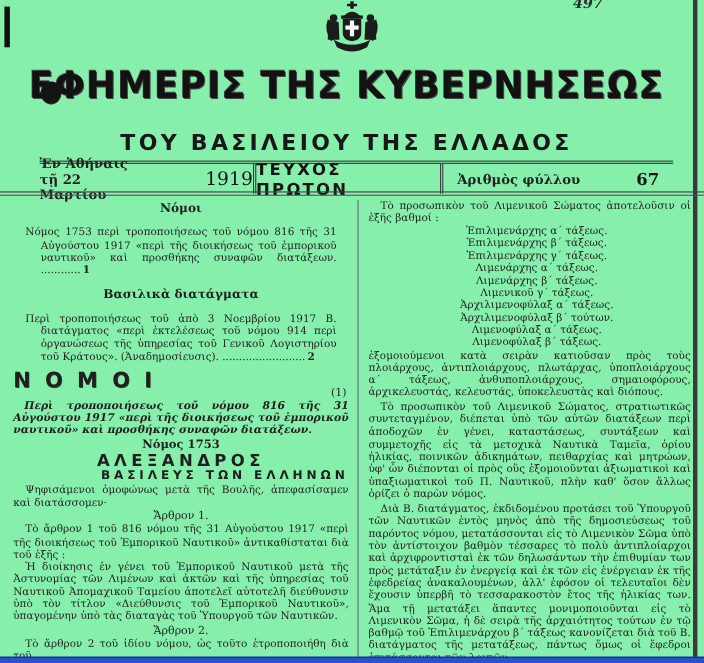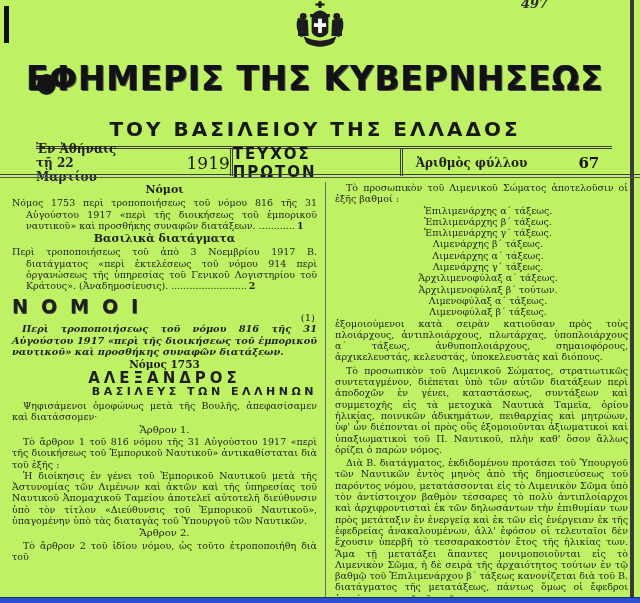--- a/index.html
+++ b/index.html
@@ -1,18 +1,18 @@
 <!DOCTYPE html>
 <html><head>
 <meta charset="utf-8">
 <style>
   html,body{margin:0;padding:0;background:#ffffff;}
   .page{
     position:relative;width:640px;height:603px;overflow:hidden;
-    background:#bef264;color:#1f1f1f;
+    background:#86efac;color:#1f1f1f;
     font-family:"DejaVu Serif","Liberation Serif",serif;
   }
   
   .edge-line-right{position:absolute;top:0;left:630px;width:4px;height:603px;background:#3a3a3a;}
   .tick-topleft{position:absolute;left:4px;top:6px;width:5px;height:37px;background:#101010;}
   .ink-blob{position:absolute;left:37px;top:74px;width:19px;height:21px;border-radius:50%;
     background:radial-gradient(circle at 45% 45%,#141414 60%,#3c3c3c 85%,transparent 100%);}
   .pagenum{position:absolute;left:521px;top:-4px;font-style:italic;font-size:13px;font-weight:bold;color:#2a2a2a;}
   
   .emblem-wrap{position:absolute;left:0;right:0;top:1px;text-align:center;}
@@ -44,21 +44,21 @@
   .num-value{font-size:15px;font-weight:bold;margin-left:6px;color:#151515;}
   .full-rule{position:absolute;left:0;right:0;top:174px;height:2px;border-top:1px solid #3f3f3f;border-bottom:1px solid #555;}
   
   .columns{position:absolute;left:0;right:6px;top:180px;bottom:0;display:flex;}
   .col-left{width:305px;padding:2px 8px 0 12px;}
   .col-divider{width:1px;background:#6a6a6a;margin-top:2px;}
   .col-right{flex:1;padding:2px 6px 0 9px;}
   .col-left,.col-right{font-size:9.5px;line-height:11.3px;text-align:justify;}
   p{margin:0;}
   .para{text-indent:11px;}
-  .hang{padding-left:14px;text-indent:-14px;margin:0;}
+  .hang{padding-left:14px;text-indent:-14px;margin:11px;}
   .toc-head{font-family:"DejaVu Sans","Liberation Sans",sans-serif;font-weight:bold;
     font-size:12.5px;letter-spacing:6px;text-align:center;margin:14px 0 4px 0;text-indent:0;}
   .sec-head{font-weight:bold;font-size:11px;text-align:center;margin:2px 0 2px 0;text-indent:0;}
   .toc-page{font-weight:bold;padding-left:2px;}
   .nomoi-head{font-family:"DejaVu Sans","Liberation Sans",sans-serif;font-weight:bold;
     font-size:19px;letter-spacing:13px;text-align:left;margin:9px 0 0 0;text-indent:0;
     text-shadow:0.5px 0.5px 0 #444;}
   .item-num{text-align:right;font-size:10px;margin:0 2px 0 0;text-indent:0;}
   .law-title{font-style:italic;font-weight:bold;font-size:9.8px;margin:0 0 2px 0;text-indent:10px;}
   .law-number{font-weight:bold;font-size:10.5px;text-align:center;margin:1px 0 2px 0;text-indent:0;}
@@ -145,23 +145,23 @@
       <p class="para">Τὸ ἄρθρον 2 τοῦ ἰδίου νόμου, ὡς τοῦτο ἐτροποποιήθη διὰ τοῦ</p>
     </div>
 
     <div class="col-divider"></div>
 
     <div class="col-right">
       <p class="para">Τὸ προσωπικὸν τοῦ Λιμενικοῦ Σώματος ἀποτελοῦσιν οἱ ἑξῆς βαθμοί :</p>
       <p class="rank-item">Ἐπιλιμενάρχης α΄ τάξεως.</p>
       <p class="rank-item">Ἐπιλιμενάρχης β΄ τάξεως.</p>
       <p class="rank-item">Ἐπιλιμενάρχης γ΄ τάξεως.</p>
+      <p class="rank-item">Λιμενάρχης α΄ τάξεως.</p>
       <p class="rank-item">Λιμενάρχης β΄ τάξεως.</p>
-      <p class="rank-item">Λιμενάρχης α΄ τάξεως.</p>
-      <p class="rank-item">Λιμενάρχης γ΄ τάξεως.</p>
+      <p class="rank-item">Λιμενικοῦ γ΄ τάξεως.</p>
       <p class="rank-item">Ἀρχιλιμενοφύλαξ α΄ τάξεως.</p>
       <p class="rank-item">Ἀρχιλιμενοφύλαξ β΄ τούτων.</p>
       <p class="rank-item">Λιμενοφύλαξ α΄ τάξεως.</p>
       <p class="rank-item">Λιμενοφύλαξ β΄ τάξεως.</p>
       <p>ἐξομοιούμενοι κατὰ σειρὰν κατιοῦσαν πρὸς τοὺς πλοιάρχους, ἀντιπλοιάρχους, πλωτάρχας, ὑποπλοιάρχους α΄ τάξεως, ἀνθυποπλοιάρχους, σημαιοφόρους, ἀρχικελευστάς, κελευστάς, ὑποκελευστὰς καὶ διόπους.</p>
       <p class="para rc-para">Τὸ προσωπικὸν τοῦ Λιμενικοῦ Σώματος, στρατιωτικῶς συντεταγμένον, διέπεται ὑπὸ τῶν αὐτῶν διατάξεων περὶ ἀποδοχῶν ἐν γένει, καταστάσεως, συντάξεων καὶ συμμετοχῆς εἰς τὰ μετοχικὰ Ναυτικὰ Ταμεῖα, ὁρίου ἡλικίας, ποινικῶν ἀδικημάτων, πειθαρχίας καὶ μητρώων, ὑφ' ὧν διέπονται οἱ πρὸς οὓς ἐξομοιοῦνται ἀξιωματικοὶ καὶ ὑπαξιωματικοὶ τοῦ Π. Ναυτικοῦ, πλὴν καθ' ὅσον ἄλλως ὁρίζει ὁ παρὼν νόμος.</p>
       <p class="para rc-para">Διὰ Β. διατάγματος, ἐκδιδομένου προτάσει τοῦ Ὑπουργοῦ τῶν Ναυτικῶν ἐντὸς μηνὸς ἀπὸ τῆς δημοσιεύσεως τοῦ παρόντος νόμου, μετατάσσονται εἰς τὸ Λιμενικὸν Σῶμα ὑπὸ τὸν ἀντίστοιχον βαθμὸν τέσσαρες τὸ πολὺ ἀντιπλοίαρχοι καὶ ἀρχιφροντισταὶ ἐκ τῶν δηλωσάντων τὴν ἐπιθυμίαν των πρὸς μετάταξιν ἐν ἐνεργείᾳ καὶ ἐκ τῶν εἰς ἐνέργειαν ἐκ τῆς ἐφεδρείας ἀνακαλουμένων, ἀλλ' ἐφόσον οἱ τελευταῖοι δὲν ἔχουσιν ὑπερβῆ τὸ τεσσαρακοστὸν ἔτος τῆς ἡλικίας των. Ἅμα τῇ μετατάξει ἅπαντες μονιμοποιοῦνται εἰς τὸ Λιμενικὸν Σῶμα, ἡ δὲ σειρὰ τῆς ἀρχαιότητος τούτων ἐν τῷ βαθμῷ τοῦ Ἐπιλιμενάρχου β΄ τάξεως κανονίζεται διὰ τοῦ Β. διατάγματος τῆς μετατάξεως, πάντως ὅμως οἱ ἔφεδροι ἐπιτάσσονται τῶν λοιπῶν.</p>
 
     </div>
   </div>

